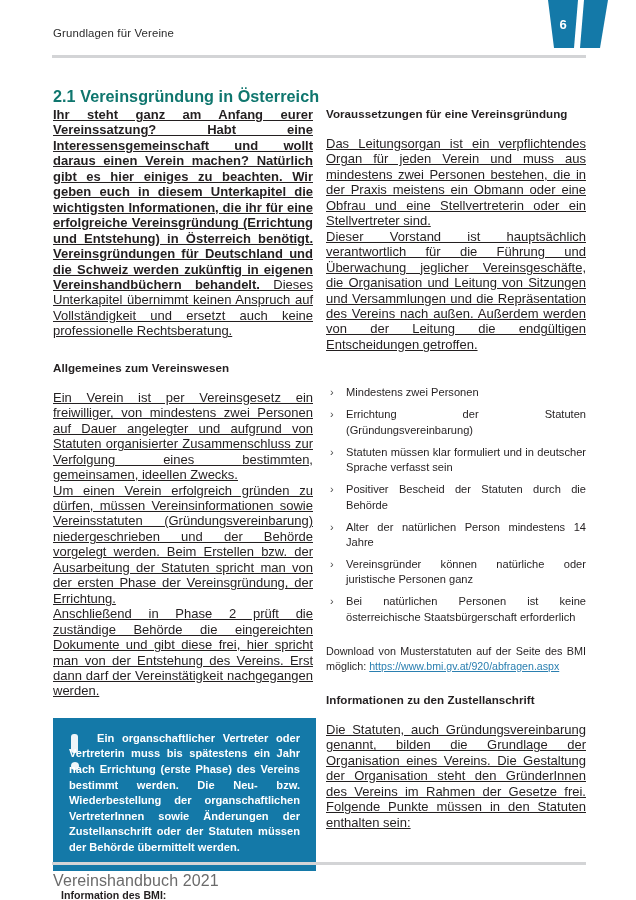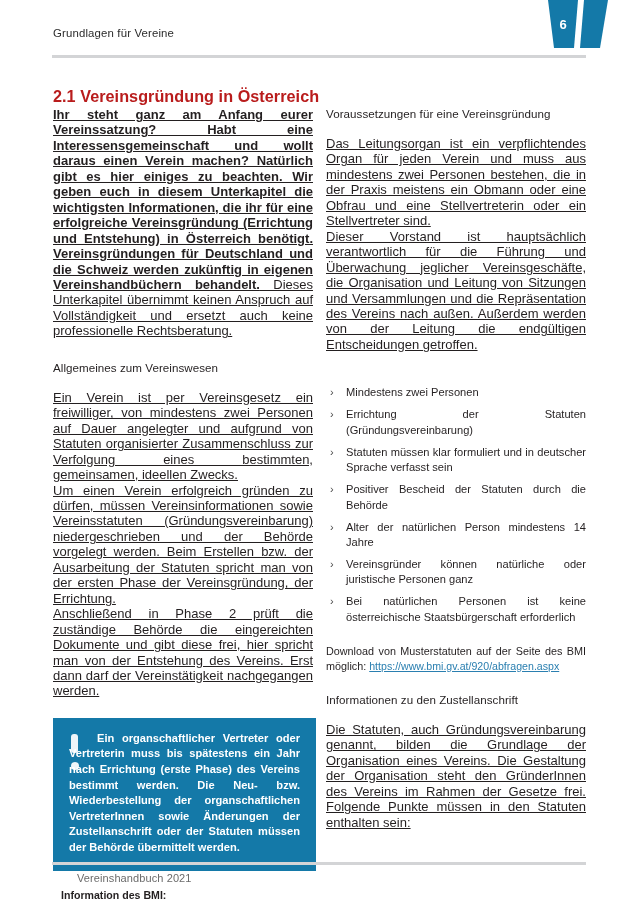--- a/index.html
+++ b/index.html
@@ -67,21 +67,21 @@
     font-weight: 700;
   }
 
   
   .section-title {
     position: absolute;
     left: 53px;
     top: 76px;
     font-size: 16.2px;
     font-weight: 700;
-    color: #b91c1c;
+    color: #0f766e;
     letter-spacing: 0.05px;
     white-space: nowrap;
   }
 
   
   .col {
     position: absolute;
     top: 107px;
     width: 260px;
   }
@@ -96,21 +96,21 @@
     color: #231f20;
     hyphens: manual;
     text-decoration: underline;
   }
   p.body.lead { font-weight: 700; }
   p.tight { margin-top: 0; }
 
   .subhead {
     margin: 0;
     font-size: 11.6px;
-    font-weight: 400;
+    font-weight: 700;
     color: #231f20;
     letter-spacing: 0.05px;
   }
 
   .sp-a  { height: 22px; }
   .sp-b  { height: 12px; }
   .sp-c  { height: 16px; }
   .sp-e  { height: 19px; }
   .sp-f  { height: 14px; }
   .sp-g  { height: 17px; }
@@ -211,24 +211,23 @@
     left: 52px;
     top: 862px;
     width: 534px;
     height: 2.5px;
     background: #d3d4d6;
   }
   .footer-text {
     position: absolute;
     left: 53px;
     top: 872px;
-    font-size: 11px;
+    font-size: 16px;
     color: #6b6b6b;
     letter-spacing: 0.1px;
-    margin-left: 24px;
   }
 </style>
 </head>
 <body>
 
 <div class="page">
 
   <div class="header">
     <div class="header-title">Grundlagen für Vereine</div>
 

